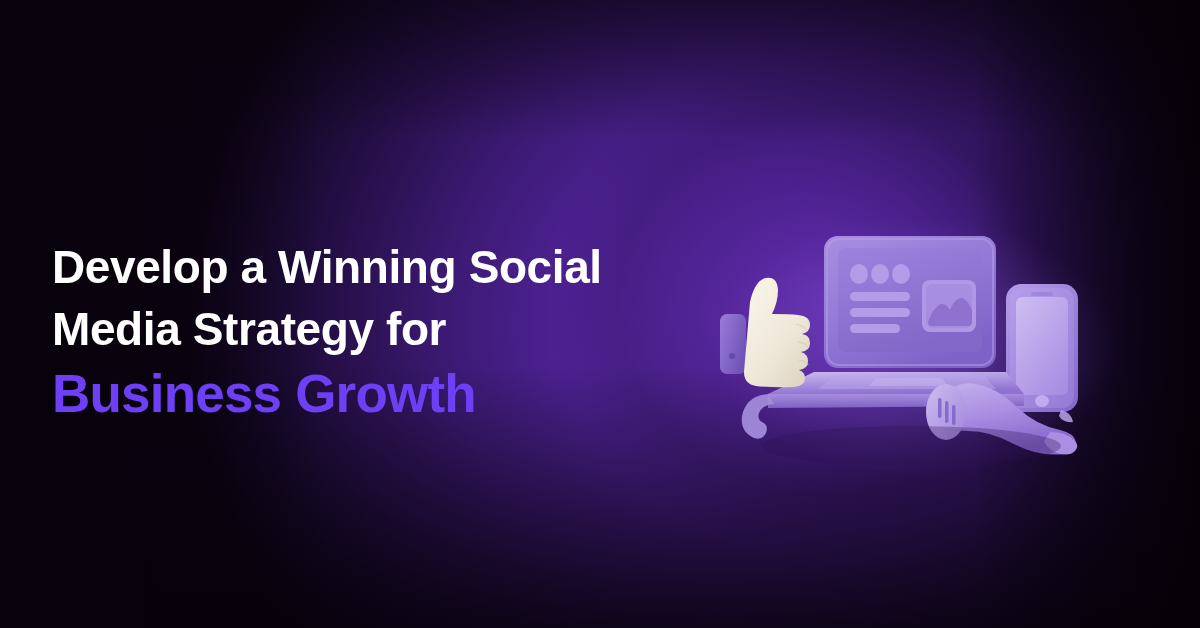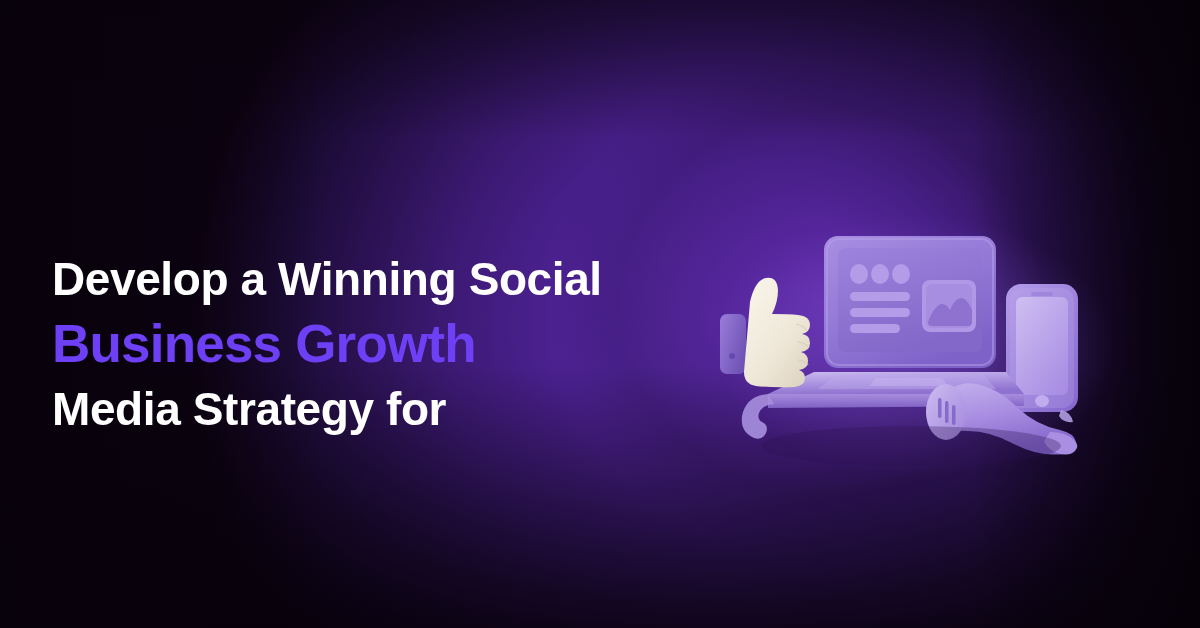--- a/index.html
+++ b/index.html
@@ -60,21 +60,20 @@
       linear-gradient(to bottom, rgba(8,2,12,0.55) 0%, rgba(8,2,12,0) 22%, rgba(8,2,12,0) 58%, rgba(7,1,10,0.82) 100%);
   }
 
   
   .headline {
     position: absolute;
     left: 52px;
     top: 236px;
     width: 660px;
     z-index: 6;
-    margin-top: 12px;
   }
   .headline-line {
     font-size: 46px;
     line-height: 62px;
     font-weight: 700;
     letter-spacing: -0.4px;
     color: #ffffff;
     white-space: nowrap;
   }
   .headline-line.accent {
@@ -100,22 +99,22 @@
 
 <div class="banner">
 
   <div class="bg-base"></div>
   <div class="bg-glow-main"></div>
   <div class="bg-glow-right"></div>
   <div class="bg-vignette"></div>
 
   <div class="headline">
     <div class="headline-line">Develop a Winning Social</div>
+    <div class="headline-line">Media Strategy for</div>
     <div class="headline-line accent">Business Growth</div>
-    <div class="headline-line">Media Strategy for</div>
   </div>
 
   <div class="illustration">
     <svg viewBox="0 0 420 280" xmlns="http://www.w3.org/2000/svg">
       <defs>
         <linearGradient id="gScreen" x1="0" y1="0" x2="0.6" y2="1">
           <stop offset="0%" stop-color="#a98fe2"></stop>
           <stop offset="55%" stop-color="#9378d6"></stop>
           <stop offset="100%" stop-color="#7f62c8"></stop>
         </linearGradient>

